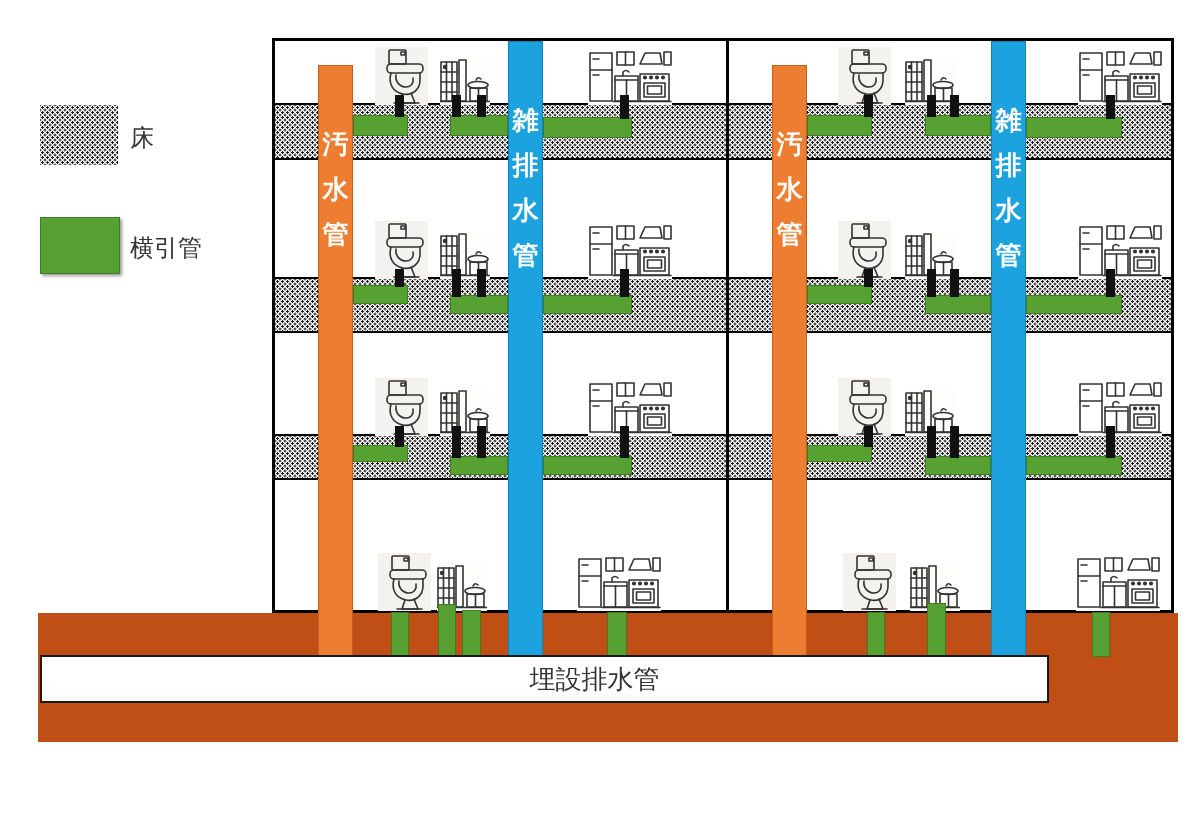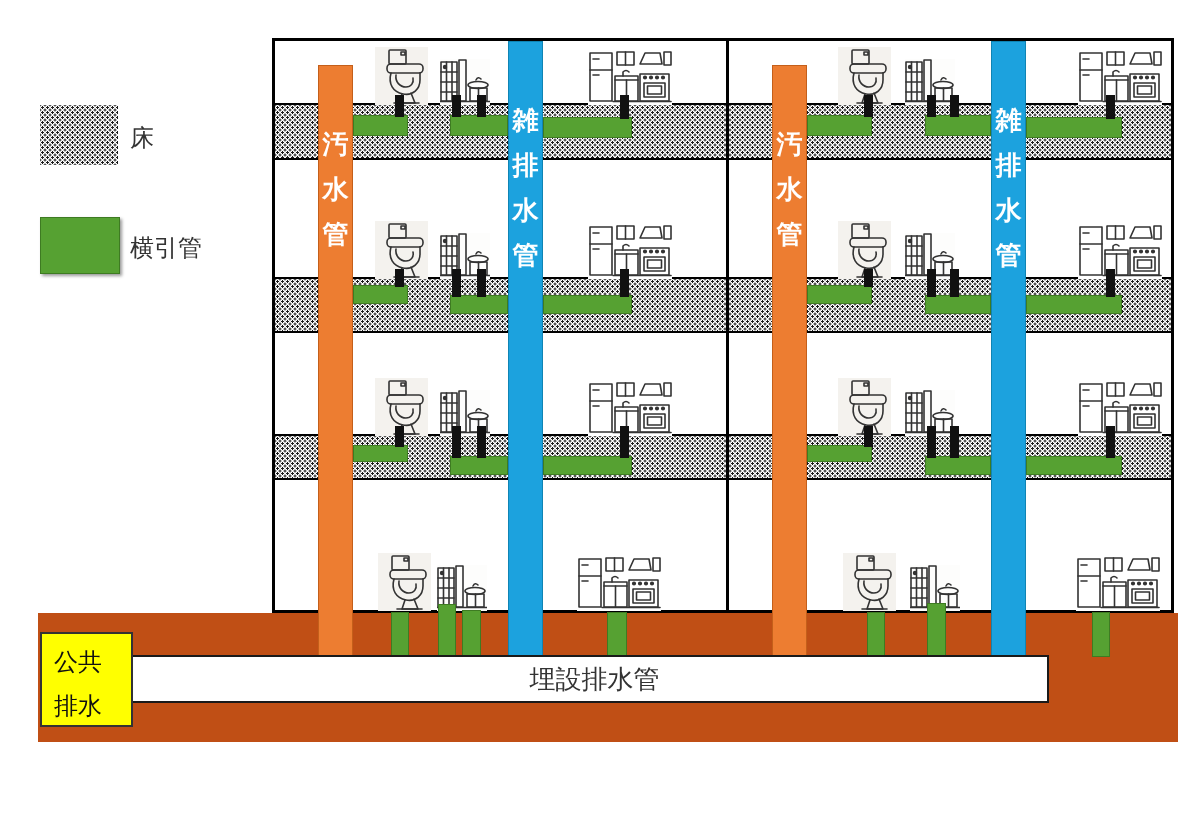--- a/index.html
+++ b/index.html
@@ -603,18 +603,14 @@
     <div class="vlabel">汚水管</div>
   </div>
   <div class="vpipe waste" style="left:991px;width:35px;">
     <div class="vlabel">雑排水管</div>
   </div>
 
   <div class="buried-band">
     <div class="buried-label">埋設排水管</div>
   </div>
 
-  <div class="sewer-box">
-    <div>公共</div>
-    <div>排水</div>
-  </div>
 
 </div>
 
 </body></html>

